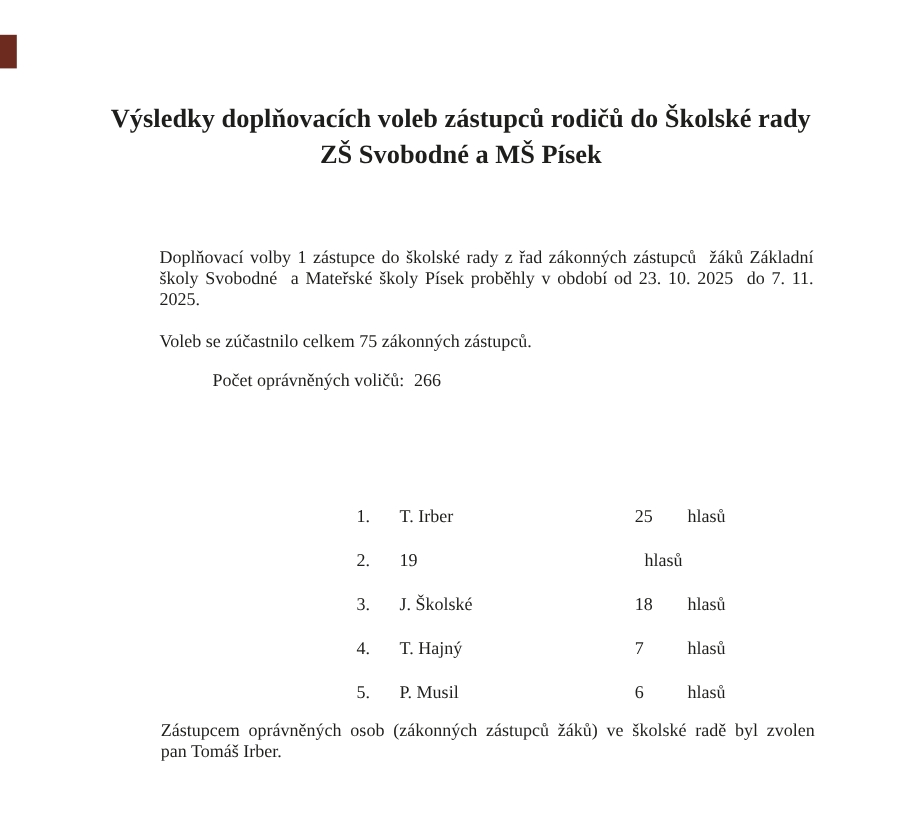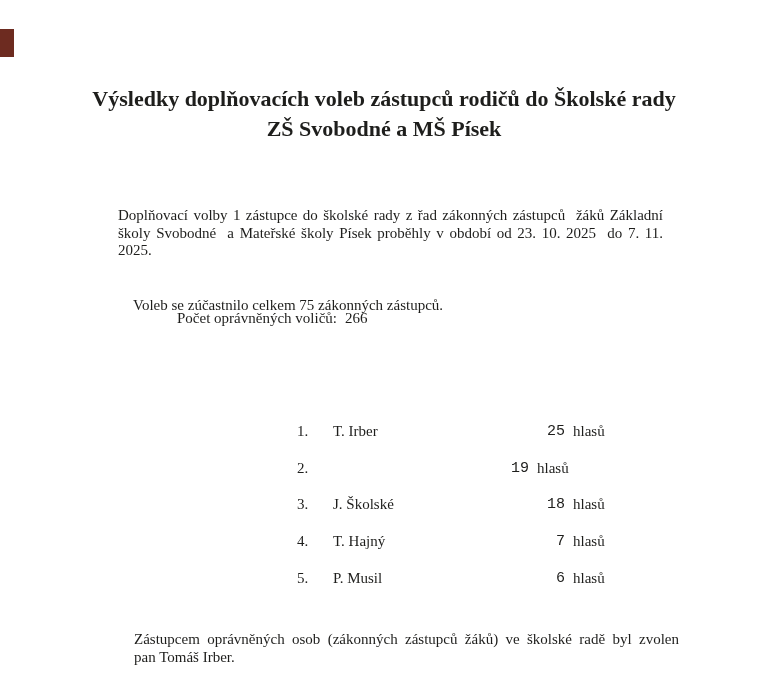--- a/index.html
+++ b/index.html
@@ -23,37 +23,37 @@
     text-align: center;
     font-size: 22px;
     line-height: 30px;
     font-weight: bold;
     white-space: pre-wrap;
     margin: 0;
   }
   .para { position: absolute; font-size: 15px; line-height: 17.6px; }
   .line { white-space: pre-wrap; }
   .line.j { text-align: justify; text-align-last: justify; }
-  .intro      { left: 118px; top: 207px; width: 545px; }
-  .turnout    { left: 133px; top: 277px; width: 560px; margin-top: 20px; }
+  .intro      { left: 133px; top: 207px; width: 545px; }
+  .turnout    { left: 133px; top: 277px; width: 560px; }
   .eligible   { left: 137px; top: 310px; width: 560px; margin-left: 40px; }
   .eligible .count { margin-left: 8px; }
   .ranking-intro { left: 137px; top: 345px; width: 560px; }
   .results    { left: 0; top: 423px; width: 768px; }
   .result-row {
     margin-left: 297px;
     display: grid;
     grid-template-columns: 36px 196px 36px auto;
     line-height: 17.6px;
     margin-bottom: 19.1px;
   }
   .result-row .rank  { text-align: left; }
-  .result-row .votes { text-align: right; font-family: Liberation Mono, monospace; }
+  .result-row .votes { text-align: left; }
   .result-row .unit  { padding-left: 8px; }
-  .conclusion { left: 134px; top: 631px; width: 545px; }
+  .conclusion { left: 134px; top: 601px; width: 545px; }
 </style>
 </head>
 <body>
 
 <div class="page" style="color: rgb(30, 30, 28);">
 
   <div class="corner-mark" style="background: rgb(109, 43, 32);"></div>
 
   <h1 class="doc-title"><span class="line">Výsledky doplňovacích voleb zástupců rodičů do Školské rady</span><br><span class="line">ZŠ Svobodné a MŠ Písek</span></h1>
 

